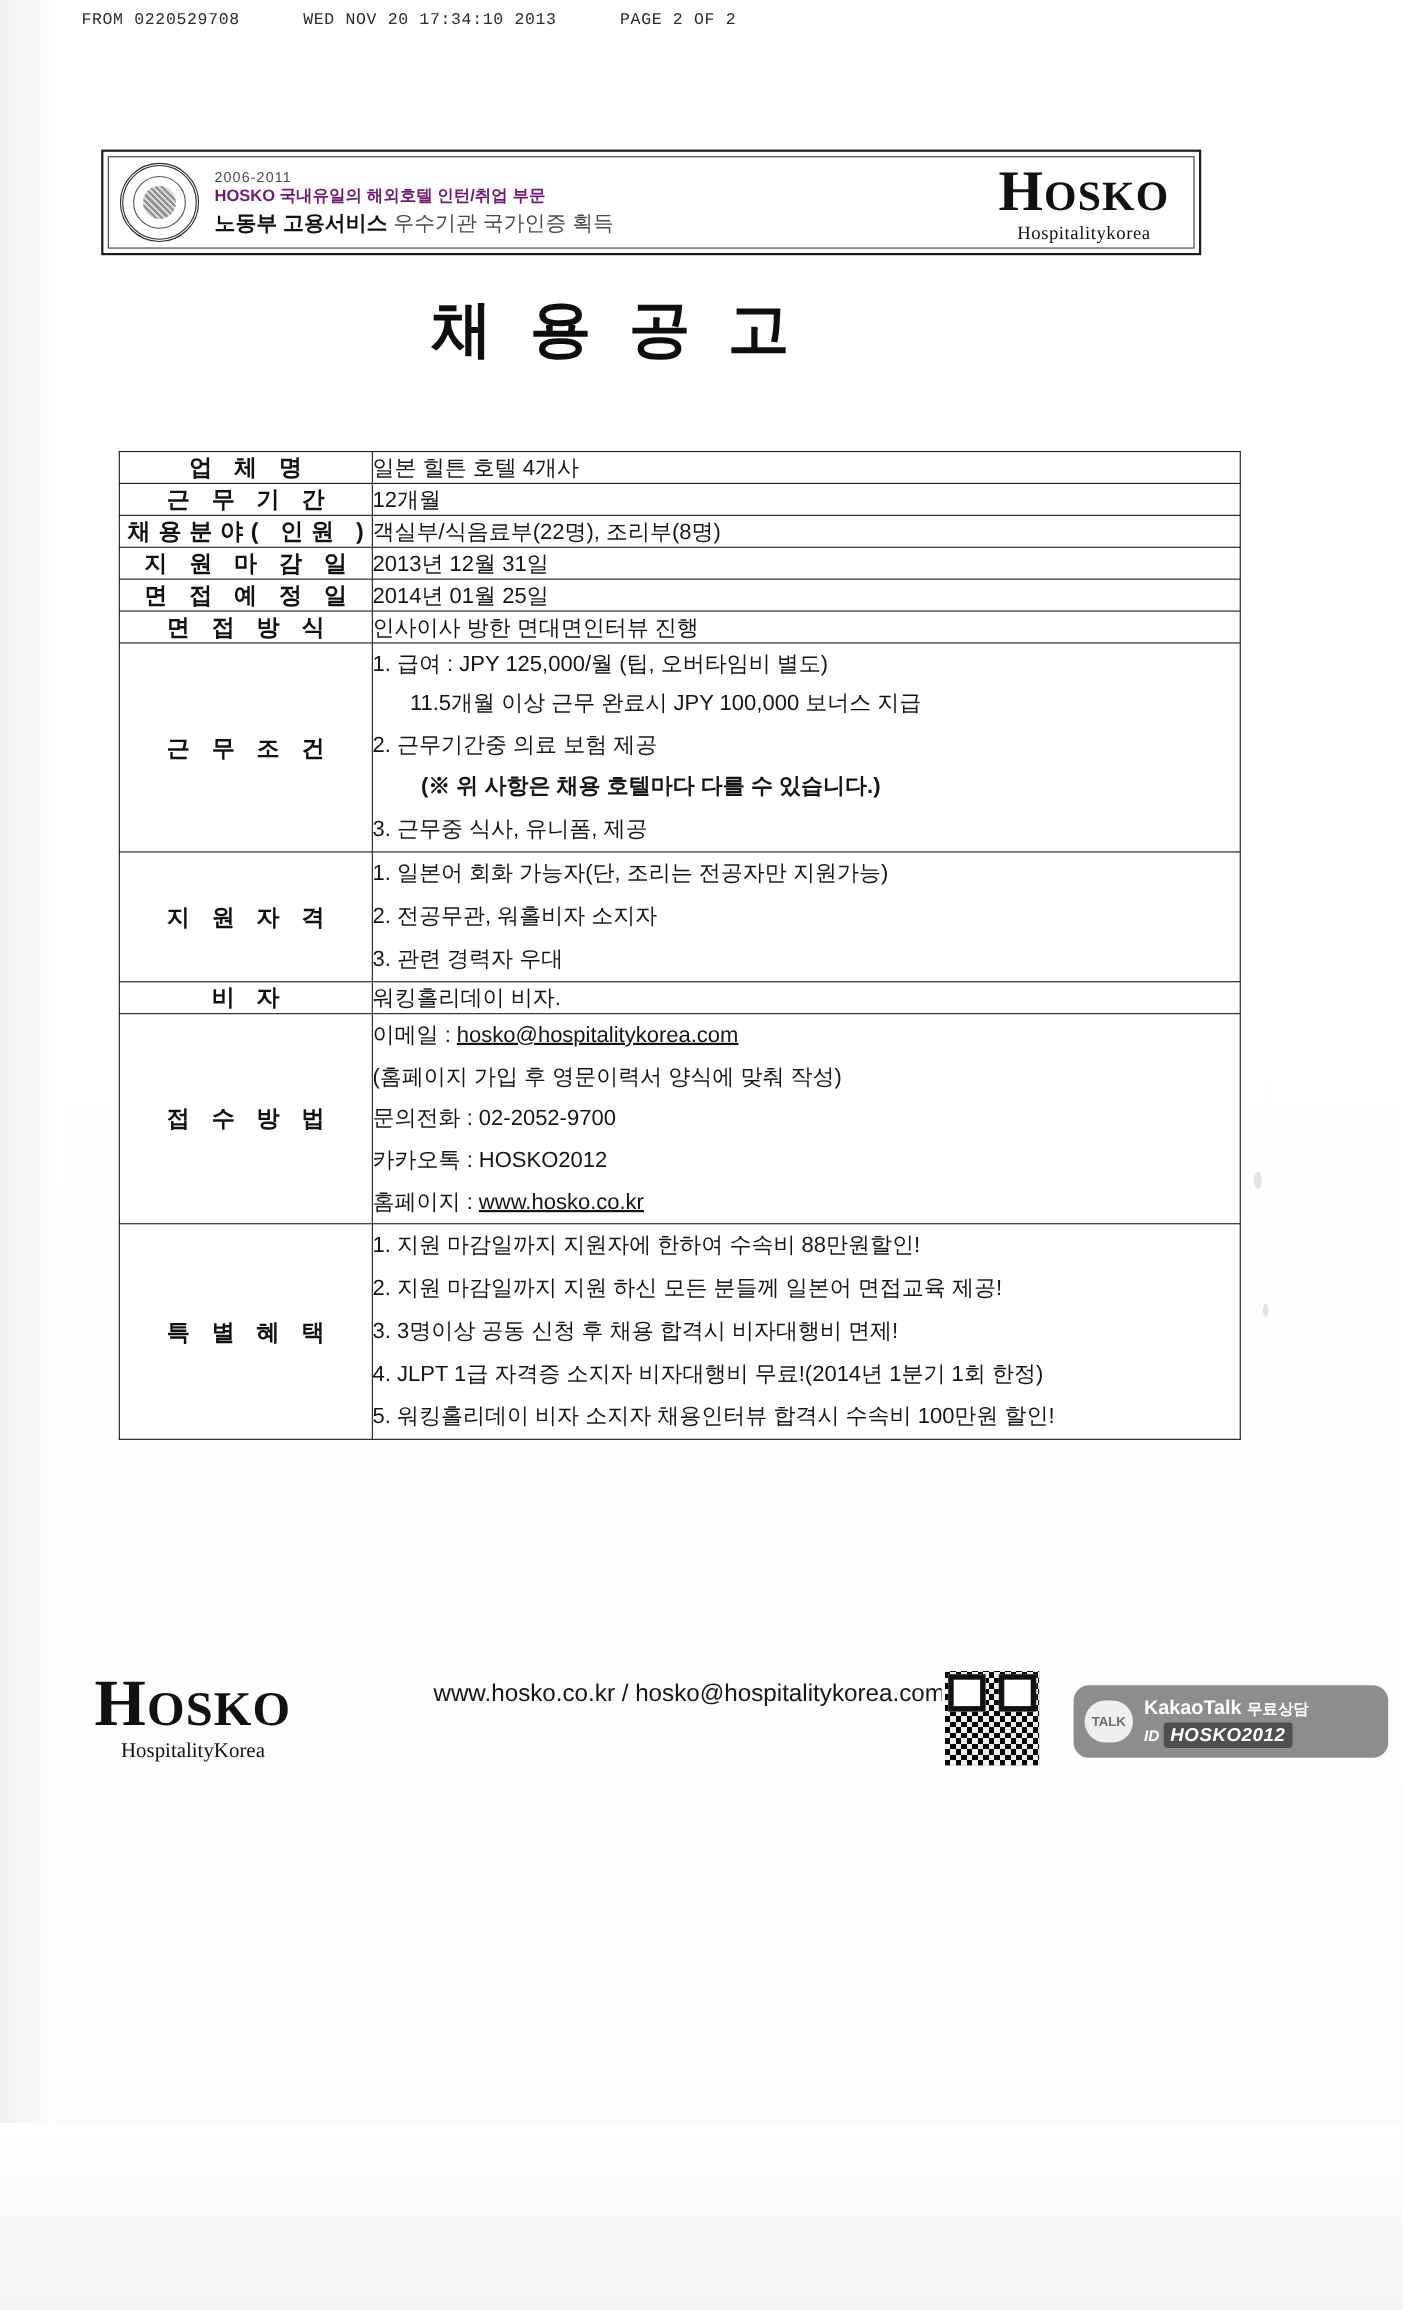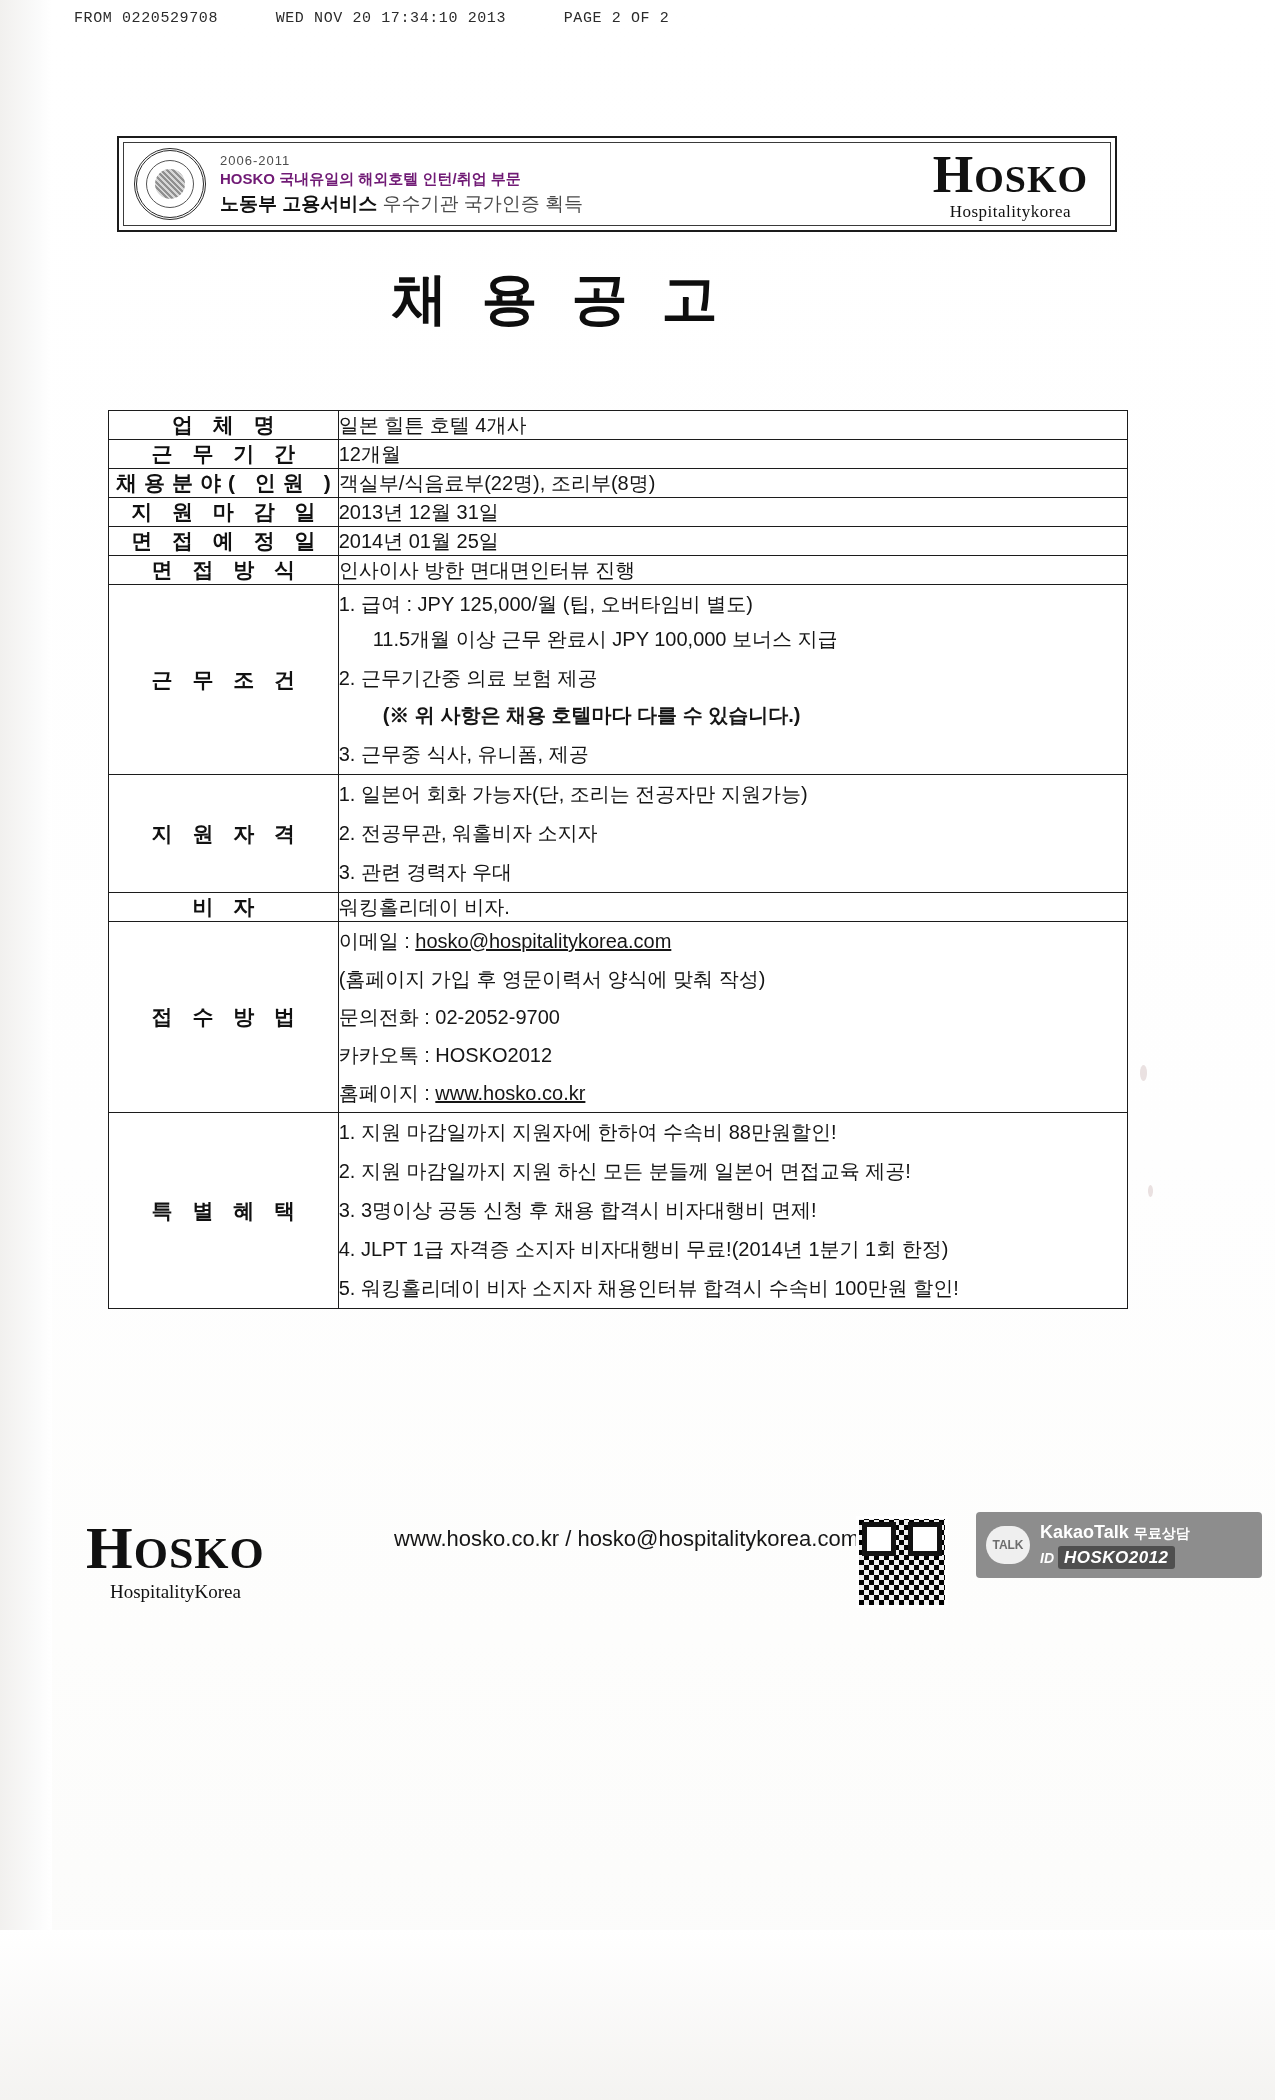--- a/index.html
+++ b/index.html
@@ -48,21 +48,20 @@
   
   .cert-banner {
     position: absolute;
     left: 92px;
     top: 136px;
     width: 1000px;
     height: 96px;
     border: 2px solid #1b1b1b;
     box-sizing: border-box;
     background: #fff;
-    margin-left: 25px;
   }
   .cert-inner {
     position: absolute;
     inset: 4px;
     border: 1px solid #3a3a3a;
     box-sizing: border-box;
     display: flex;
     align-items: center;
   }
   .cert-seal {
@@ -268,25 +267,25 @@
     position: absolute;
     width: 24px; height: 24px;
     border: 5px solid #111;
     background: #fff;
   }
   .qr::before { left: 3px; top: 3px; }
   .qr::after { right: 3px; top: 3px; }
   .kakao-badge {
     position: absolute;
     left: 890px;
-    top: 2px;
+    top: 22px;
     width: 286px;
     height: 66px;
     background: #8d8d8d;
-    border-radius: 4px;
+    border-radius: 14px;
     display: flex;
     align-items: center;
     color: #fff;
     overflow: hidden;
   }
   .kakao-bubble {
     width: 44px; height: 38px;
     margin-left: 10px;
     border-radius: 50% / 60%;
     background: #efefef;

